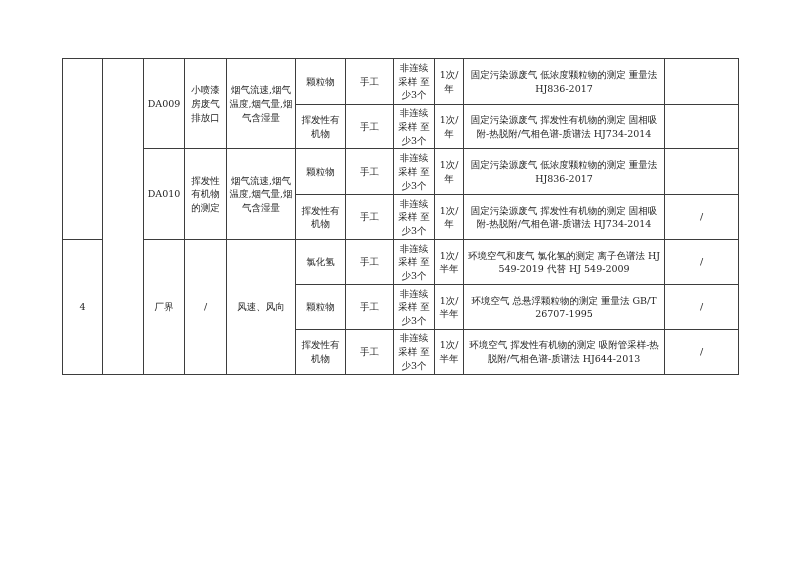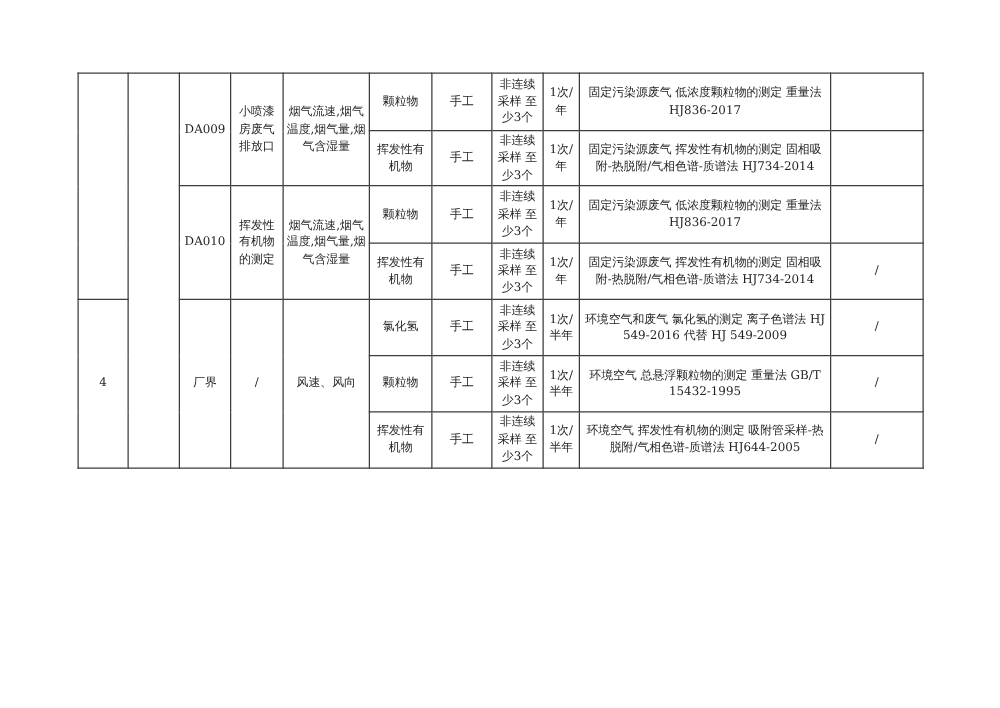--- a/index.html
+++ b/index.html
@@ -109,34 +109,34 @@
 
     <tr class="r5">
       <td rowspan="3">4</td>
       <td rowspan="3">厂界</td>
       <td rowspan="3">/</td>
       <td rowspan="3">风速、风向</td>
       <td>氯化氢</td>
       <td>手工</td>
       <td>非连续采样 至少3个</td>
       <td>1次/半年</td>
-      <td>环境空气和废气 氯化氢的测定 离子色谱法 HJ 549-2016 代替 HJ 549-2009</td>
+      <td>环境空气和废气 氯化氢的测定 离子色谱法 HJ 549-2019 代替 HJ 549-2009</td>
       <td>/</td>
     </tr>
     <tr class="r6">
       <td>颗粒物</td>
       <td>手工</td>
       <td>非连续采样 至少3个</td>
       <td>1次/半年</td>
-      <td>环境空气 总悬浮颗粒物的测定 重量法 GB/T 15432-1995</td>
+      <td>环境空气 总悬浮颗粒物的测定 重量法 GB/T 26707-1995</td>
       <td>/</td>
     </tr>
     <tr class="r7">
       <td>挥发性有机物</td>
       <td>手工</td>
       <td>非连续采样 至少3个</td>
       <td>1次/半年</td>
-      <td>环境空气 挥发性有机物的测定 吸附管采样-热脱附/气相色谱-质谱法 HJ644-2005</td>
+      <td>环境空气 挥发性有机物的测定 吸附管采样-热脱附/气相色谱-质谱法 HJ644-2013</td>
       <td>/</td>
     </tr>
   </tbody>
     </table>
 </div>
 
 </body></html>

